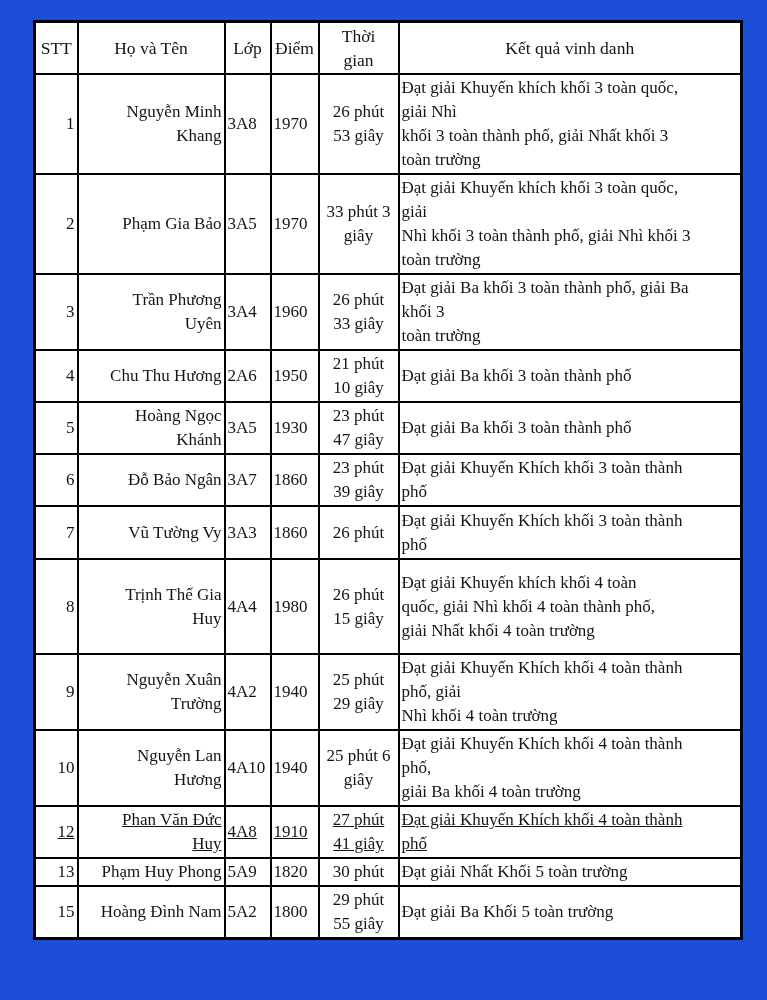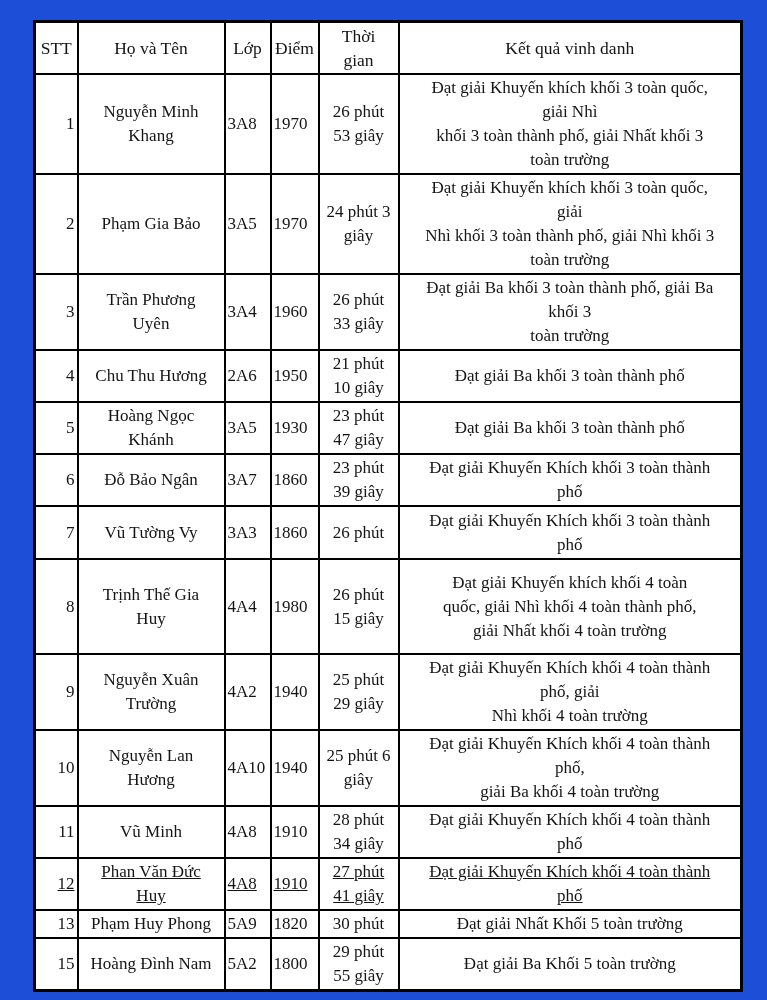--- a/index.html
+++ b/index.html
@@ -40,25 +40,25 @@
     white-space: pre;
     color: #141414;
   }
   table.results thead th {
     text-align: center;
     vertical-align: middle;
     height: 47px;
     font-size: 17.5px;
   }
   td.c-stt  { vertical-align: top; text-align: right; padding-right: 3px; }
-  td.c-name { text-align: center;  padding-left: 4px; }
+  td.c-name { text-align: right;  padding-left: 4px; }
   td.c-class{ padding-right: 3px; }
   td.c-score{ text-align: left; }
   td.c-time { text-align: center;  padding-left: 3px; }
-  td.c-res  { text-align: center;  padding-left: 4px; }
+  td.c-res  { text-align: left;  padding-left: 4px; }
 </style>
 </head>
 <body>
 
 <div class="page">
   <table class="results">
     <colgroup>
       <col style="width:43px">
       <col style="width:147px">
       <col style="width:46px">
@@ -89,21 +89,21 @@
           <td class="c-res">Đạt giải Khuyến khích khối 3 toàn quốc,
 giải Nhì
 khối 3 toàn thành phố, giải Nhất khối 3
 toàn trường</td>
         </tr>
         <tr style="height: 95px;">
           <td class="c-stt">2</td>
           <td class="c-name">Phạm Gia Bảo</td>
           <td class="c-class">3A5</td>
           <td class="c-score">1970</td>
-          <td class="c-time">24 phút 3
+          <td class="c-time">33 phút 3
 giây</td>
           <td class="c-res">Đạt giải Khuyến khích khối 3 toàn quốc,
 giải
 Nhì khối 3 toàn thành phố, giải Nhì khối 3
 toàn trường</td>
         </tr>
         <tr style="height: 70px;">
           <td class="c-stt">3</td>
           <td class="c-name">Trần Phương
 Uyên</td>
@@ -182,30 +182,20 @@
           <td class="c-name">Nguyễn Lan
 Hương</td>
           <td class="c-class">4A10</td>
           <td class="c-score">1940</td>
           <td class="c-time">25 phút 6
 giây</td>
           <td class="c-res">Đạt giải Khuyến Khích khối 4 toàn thành
 phố,
 giải Ba khối 4 toàn trường</td>
         </tr>
-        <tr style="height: 46px;">
-          <td class="c-stt">11</td>
-          <td class="c-name">Vũ Minh</td>
-          <td class="c-class">4A8</td>
-          <td class="c-score">1910</td>
-          <td class="c-time">28 phút
-34 giây</td>
-          <td class="c-res">Đạt giải Khuyến Khích khối 4 toàn thành
-phố</td>
-        </tr>
         <tr style="height: 49px; text-decoration: underline;">
           <td class="c-stt">12</td>
           <td class="c-name">Phan Văn Đức
 Huy</td>
           <td class="c-class">4A8</td>
           <td class="c-score">1910</td>
           <td class="c-time">27 phút
 41 giây</td>
           <td class="c-res">Đạt giải Khuyến Khích khối 4 toàn thành
 phố</td>

